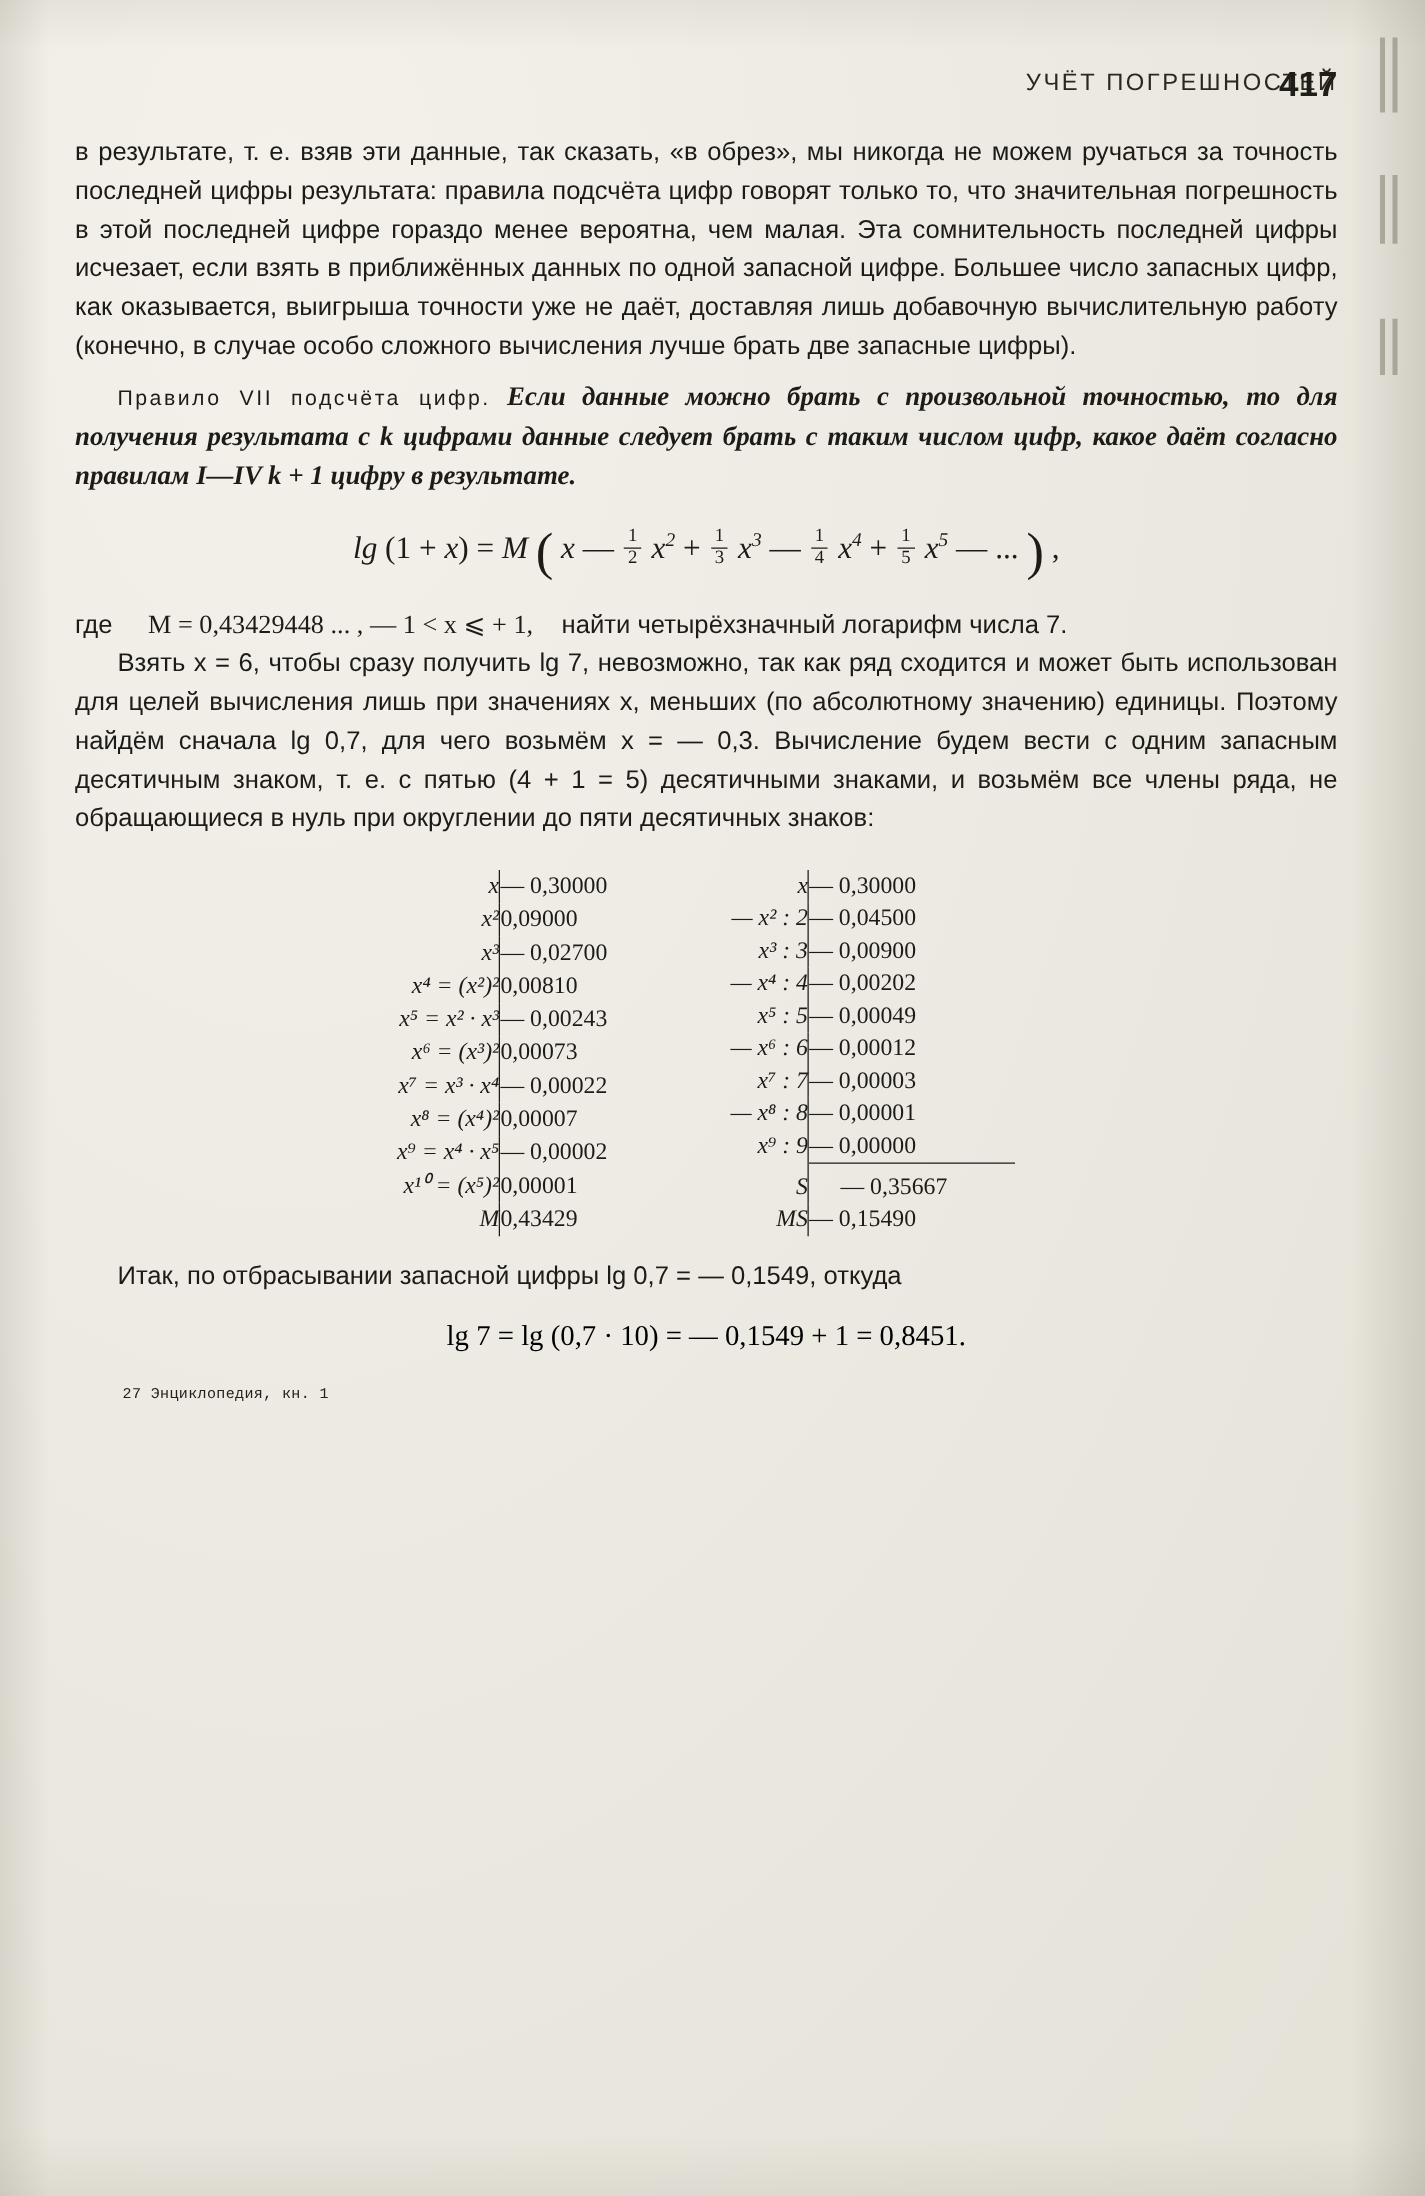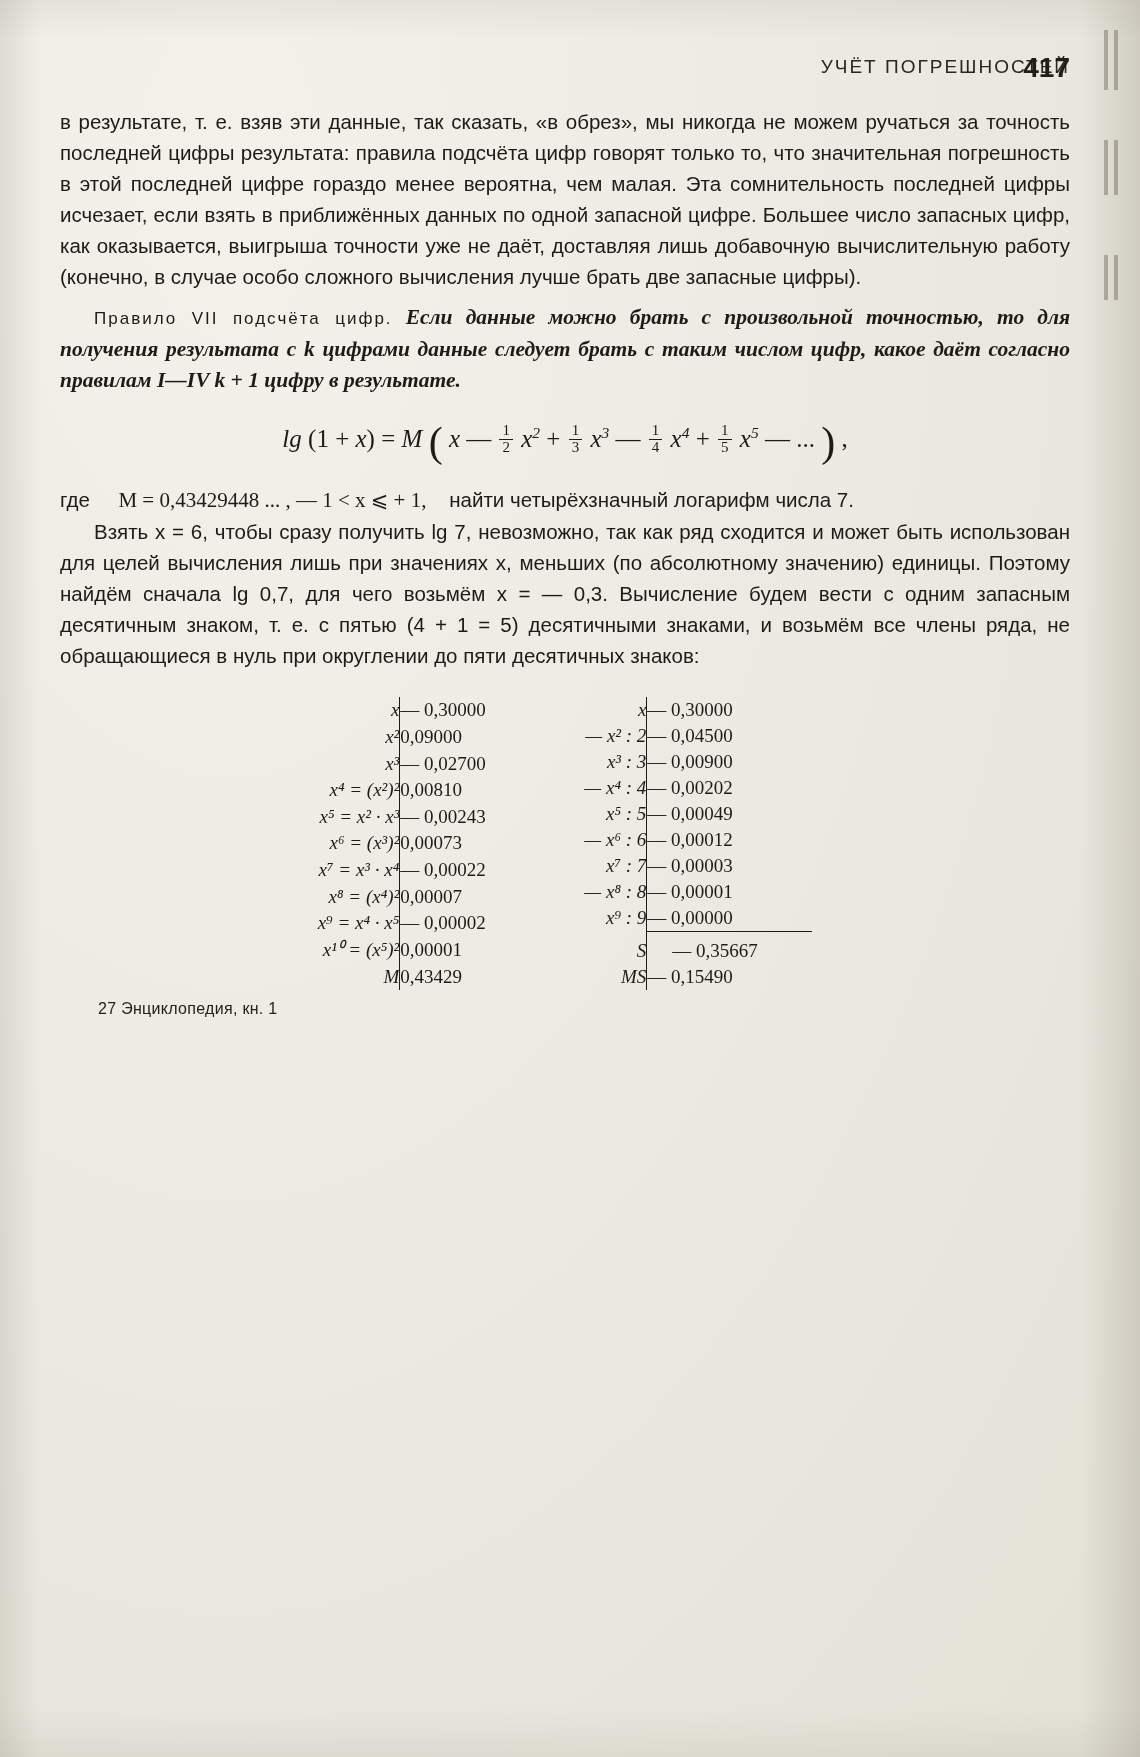--- a/index.html
+++ b/index.html
@@ -171,22 +171,22 @@
   .display-eq {
     text-align: center;
     font-family: "Liberation Serif", serif;
     font-size: 23px;
     margin: 20px 0 26px 0;
   }
   .after-tables {
     margin-top: 16px;
   }
   .footer-note {
-    font-family: Liberation Sans, sans-serif;
-    font-size: 16px;
+    font-family: Liberation Mono, monospace;
+    font-size: 12px;
     letter-spacing: .3px;
     color: #23211b;
     padding-left: 38px;
   }
 </style>
 </head>
 <body>
 
 <div class="page">
   <div class="vignette"></div>
@@ -336,18 +336,22 @@
               <td class="val">— 0,35667</td>
             </tr>
           <tr>
               <td class="lbl" style="font-style:italic">MS</td>
               <td class="val">— 0,15490</td>
             </tr>
         </tbody>
       </table>
     </div>
 
-
+    <div class="body-text after-tables">
+      <p class="indent">Итак, по отбрасывании запасной цифры lg 0,7 = — 0,1549, откуда</p>
+    </div>
+
+    <div class="display-eq">lg 7 = lg (0,7 · 10) = — 0,1549 + 1 = 0,8451.</div>
 
 
     <div class="footer-note">27   Энциклопедия, кн. 1</div>
   </div>
 </div>
 
 </body></html>

